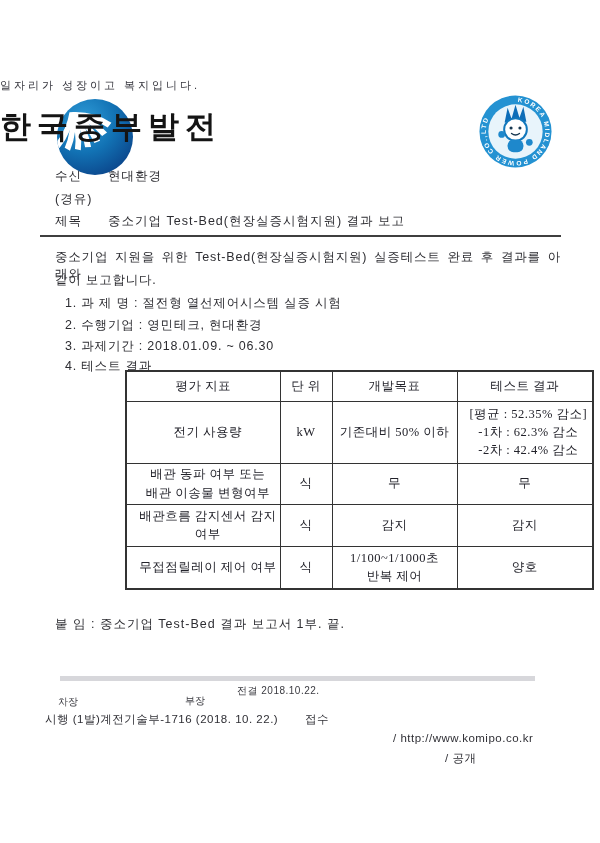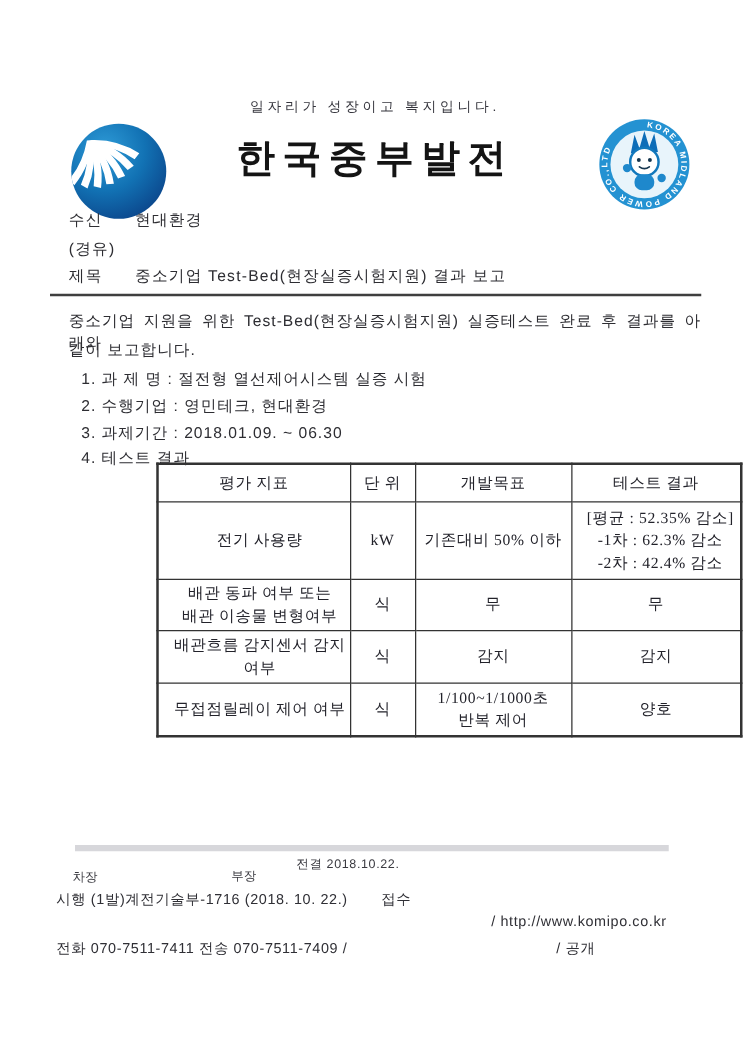--- a/index.html
+++ b/index.html
@@ -3,21 +3,21 @@
 <meta charset="utf-8">
 <style>
   * { margin:0; padding:0; box-sizing:border-box; }
   html,body { background:#ffffff; }
   .page {
     position:relative; width:600px; height:843px; background:#ffffff;
     font-family:"Liberation Sans","DejaVu Sans",sans-serif;
     color:#2d2d32; overflow:hidden;
   }
   .abs { position:absolute; }
-  .center { left:0; right:0; text-align:center; }
+  .center { left:0; right:0; text-align:left; }
   .pre { white-space:pre-line; }
   .prespace { white-space:pre; }
 
   .slogan { top:78px; font-size:11px; letter-spacing:3px; color:#35353d; }
   .company { top:106px; font-size:31px; font-weight:bold; letter-spacing:6px; color:#141414;
              font-family:"Liberation Sans","DejaVu Sans",sans-serif; }
   .logo { left:55px; top:97px; }
   .emblem { left:477px; top:93px; }
 
   .recv { left:55px; font-size:12.5px; letter-spacing:1px; }
@@ -176,25 +176,25 @@
     <tr class="r4">
       <td class="metric pre">무접점릴레이 제어 여부</td>
       <td>식</td>
       <td class="pre">1/100~1/1000초
 반복 제어</td>
       <td class="pre">양호</td>
     </tr>
   </tbody>
     </table>
 
+  <div class="abs attachment">붙 임 : 중소기업 Test-Bed 결과 보고서 1부.  끝.</div>
 
   <div class="abs scanband"></div>
   <div class="abs jeongyeol">전결 2018.10.22.</div>
   <div class="abs pos1">차장</div>
   <div class="abs pos2">부장</div>
 
   <div class="abs foot dispatch">시행  (1발)계전기술부-1716 (2018. 10. 22.)</div>
   <div class="abs foot receipt">접수</div>
   <div class="abs foot url">/ http://www.komipo.co.kr</div>
-  <div class="abs foot phone">전화 070-7511-7411 전송 070-7511-7409 /</div>
   <div class="abs foot disclosure">/ 공개</div>
 
 </div>
 
 </body></html>

